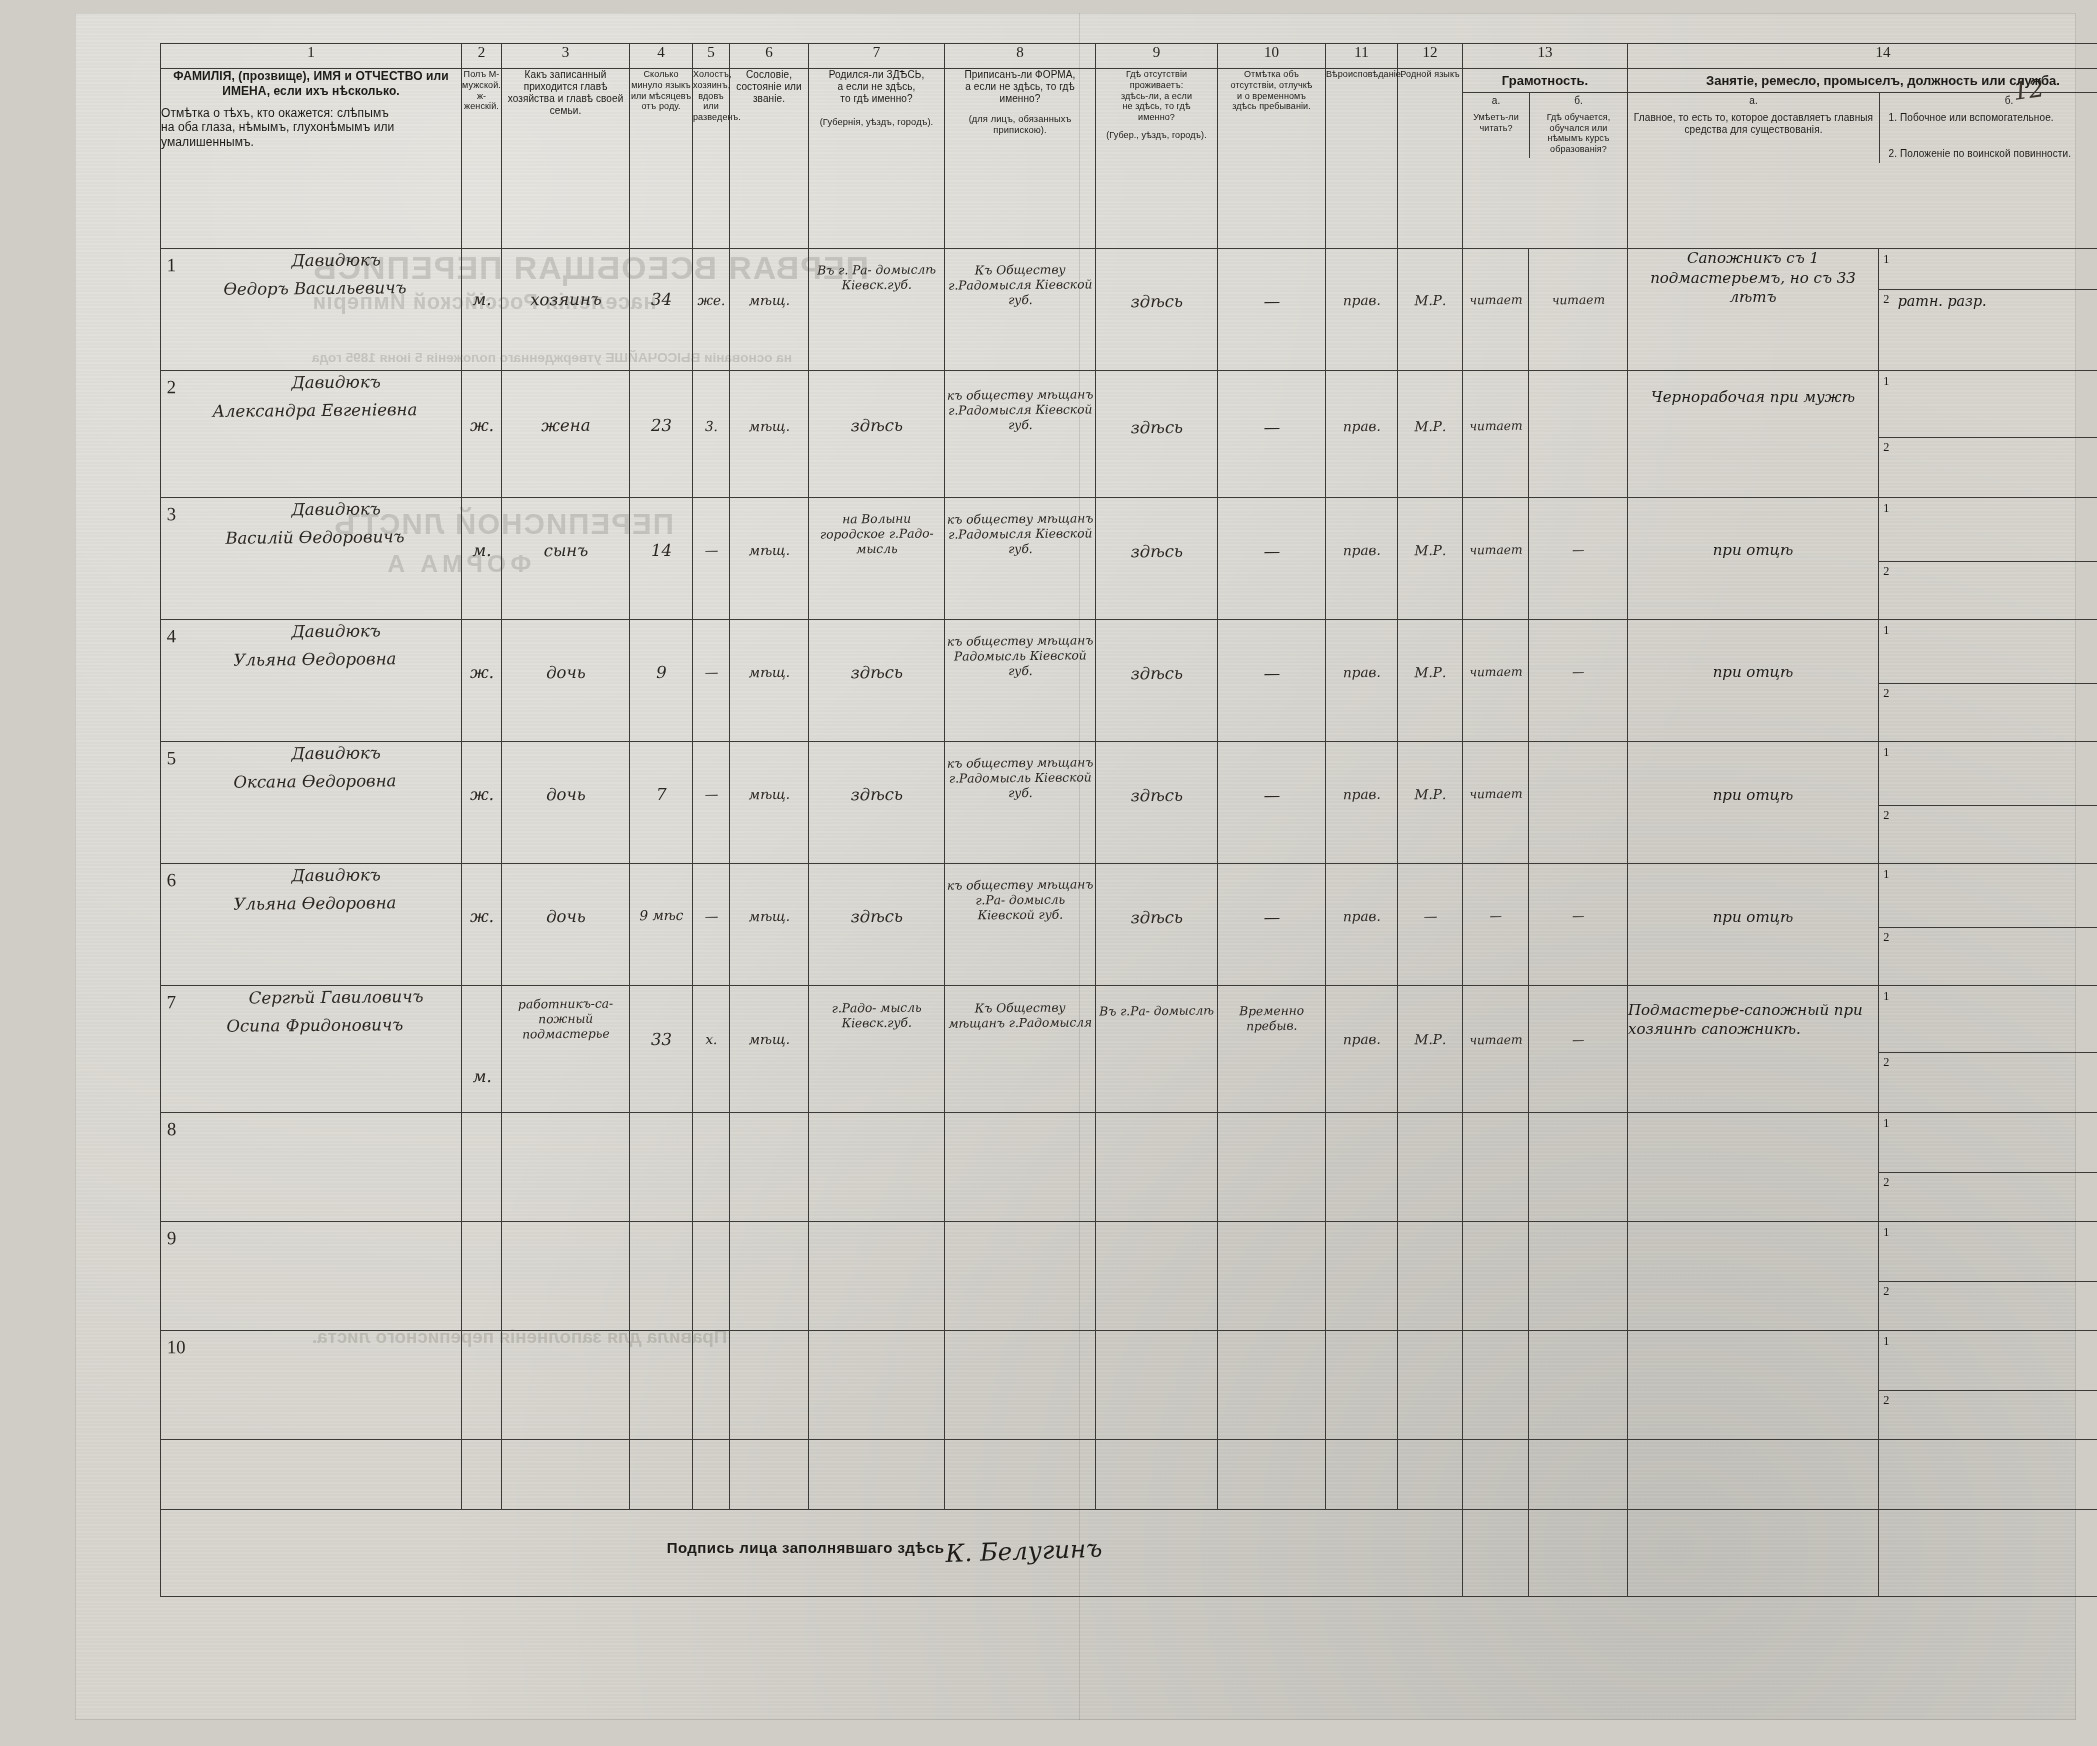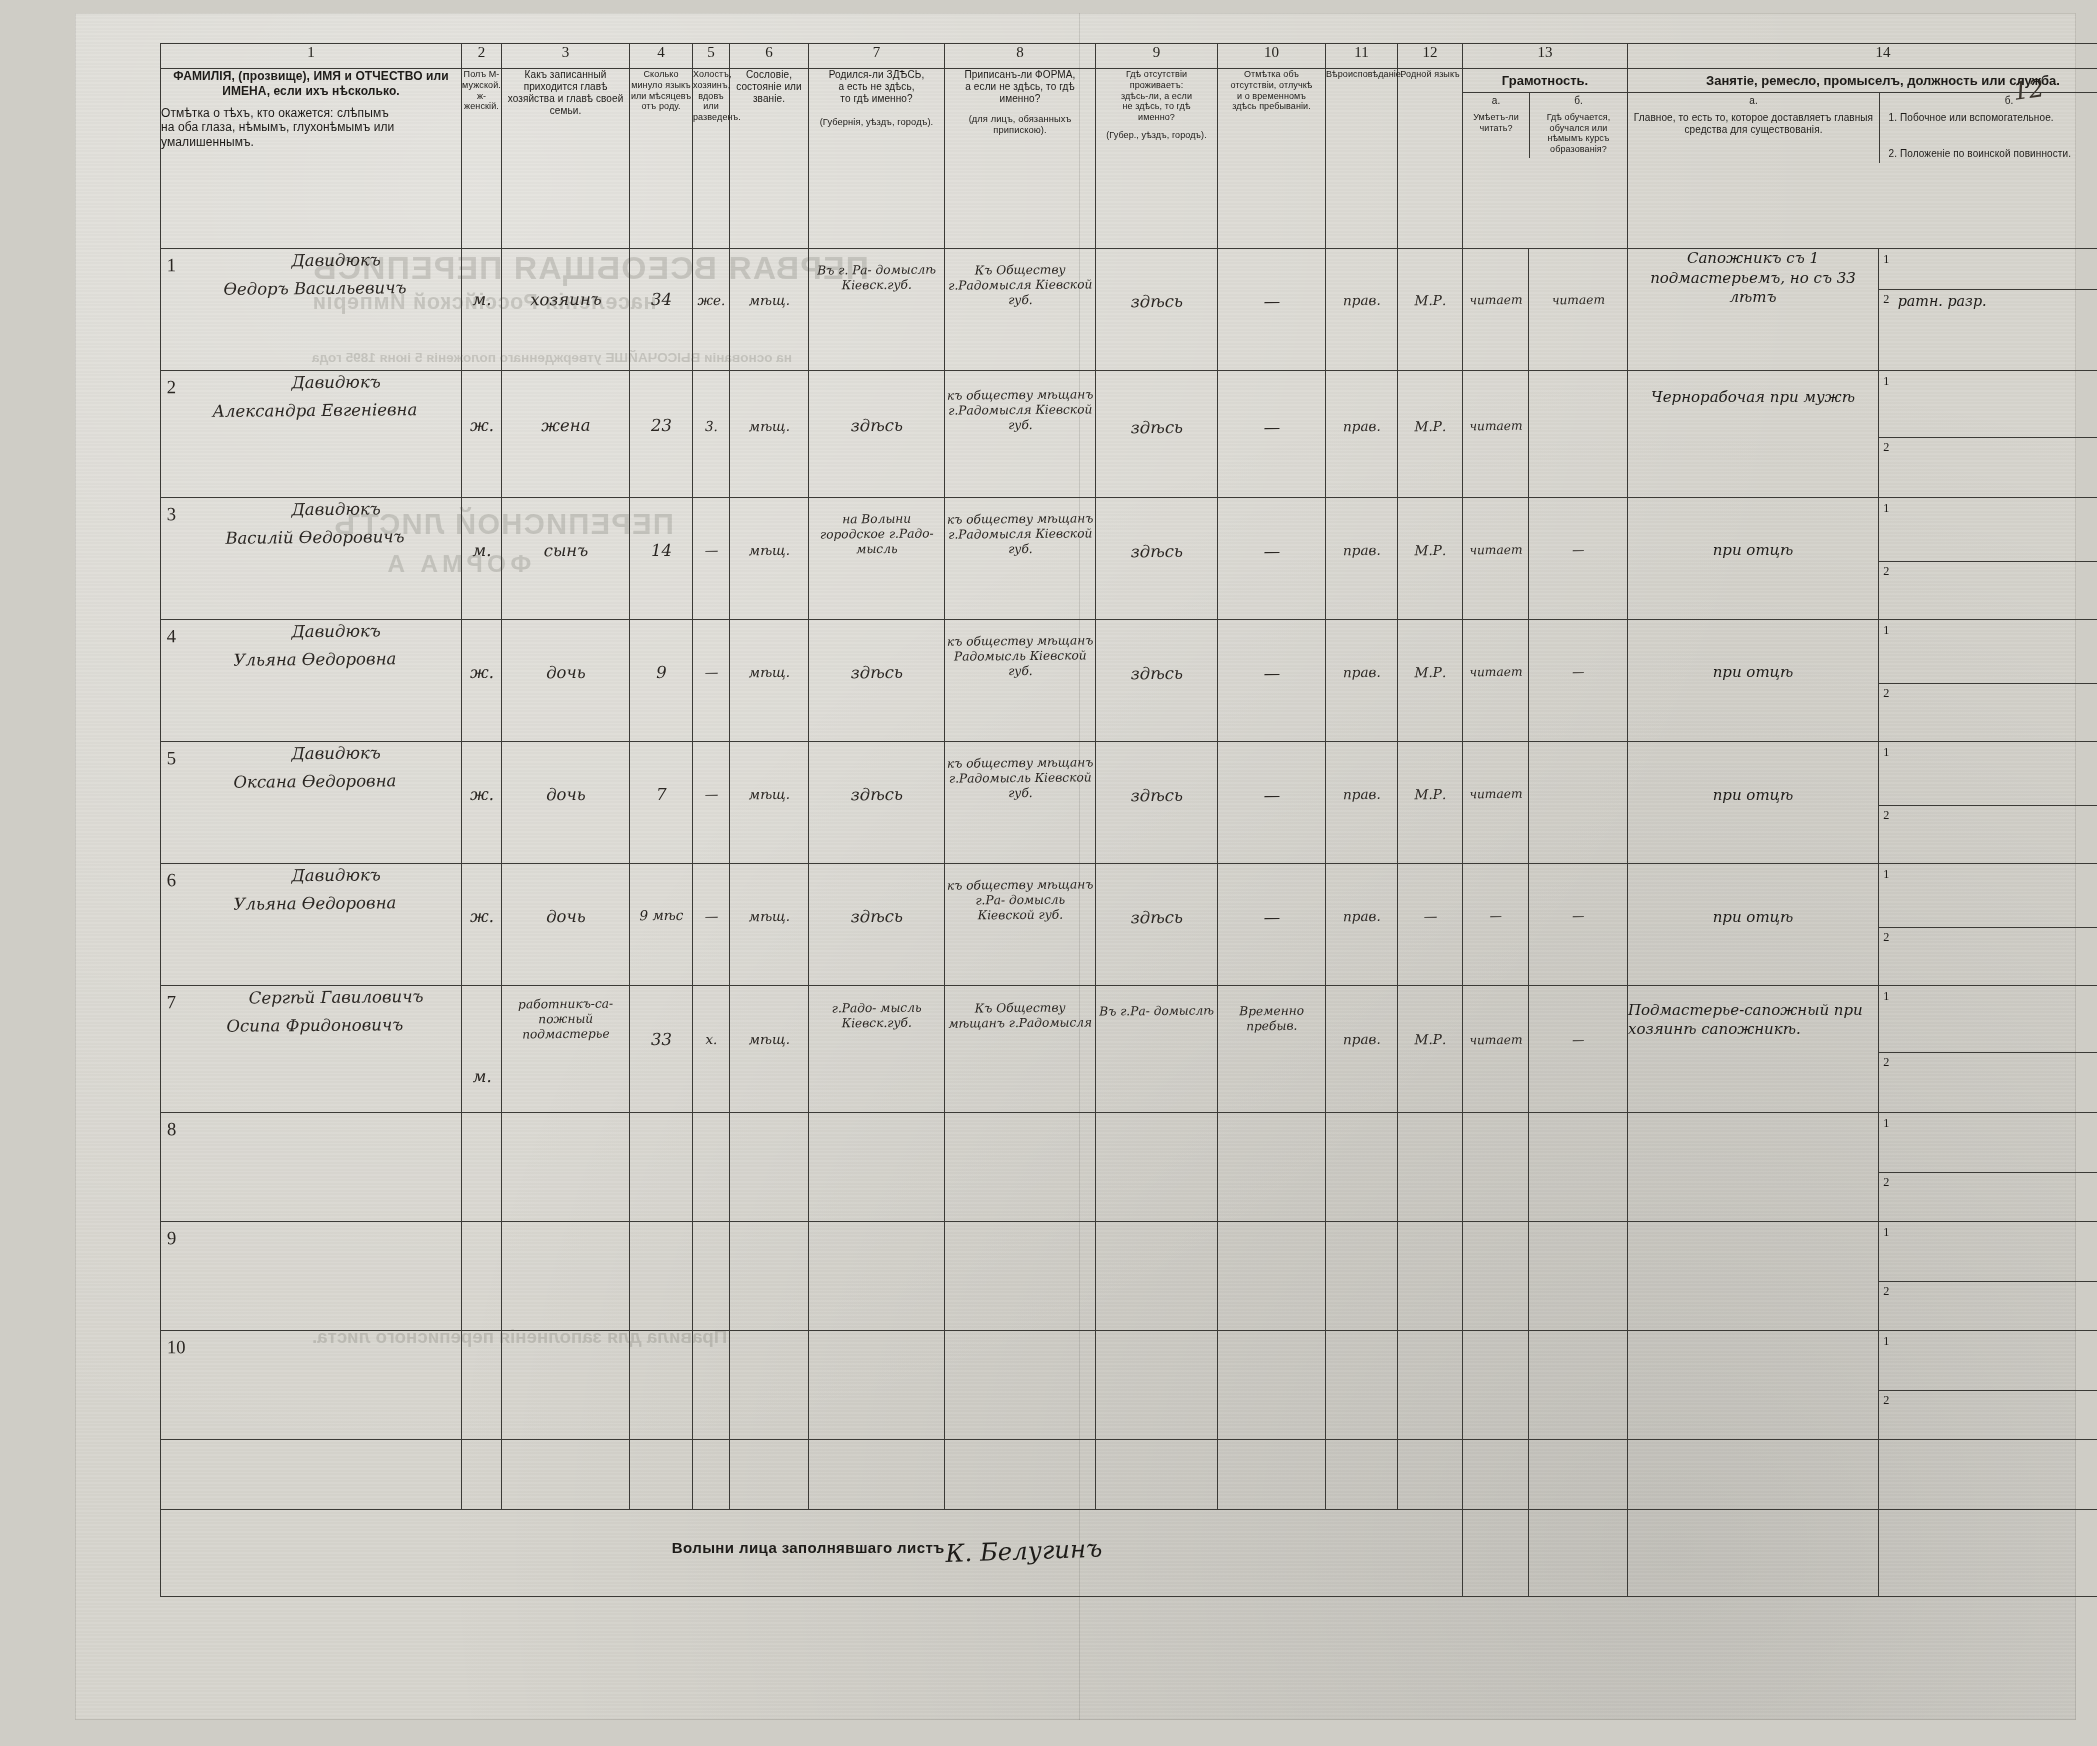--- a/index.html
+++ b/index.html
@@ -216,21 +216,21 @@
           <div style="text-align:left">на оба глаза, нѣмымъ, глухонѣмымъ или</div>
           <div style="text-align:left">умалишеннымъ.</div>
         </td>
         <td class="hdr tiny">Полъ М-мужской. ж-женскій.</td>
         <td class="hdr small">Какъ записанный приходится главѣ хозяйства и главѣ своей семьи.</td>
         <td class="hdr tiny">Сколько минуло языкъ или мѣсяцевъ отъ роду.</td>
         <td class="hdr tiny">Холостъ, хозяинъ, вдовъ или разведенъ.</td>
         <td class="hdr small">Сословіе, состояніе или званіе.</td>
         <td class="hdr small">
           <div>Родился-ли ЗДѢСЬ,</div>
-          <div>а есть не здѣсь,</div>
+          <div>а если не здѣсь,</div>
           <div>то гдѣ именно?</div>
           <div style="height:11.5px"></div>
           <div class="sub">(Губернія, уѣздъ, городъ).</div>
         </td>
         <td class="hdr small">
           <div>Приписанъ-ли ФОРМА,</div>
           <div>а если не здѣсь, то гдѣ</div>
           <div>именно?</div>
           <div style="height:8.6px"></div>
           <div class="sub">(для лицъ, обязанныхъ</div>
@@ -551,21 +551,21 @@
         <td></td>
         <td></td>
         <td></td>
         <td></td>
         <td></td>
         <td></td>
       </tr>
 
       <tr class="sigrow">
         <td colspan="7" style="border-right:0">
-          <div class="sigtext" style="text-align:right;padding-right:0">Волыни лица заполнявшаго листъ</div>
+          <div class="sigtext" style="text-align:right;padding-right:0">Подпись лица заполнявшаго здѣсь</div>
         </td>
         <td colspan="5" style="border-left:0">
           <div class="sigscript">К. Белугинъ</div>
         </td>
         <td></td>
         <td></td>
         <td></td>
         <td></td>
       </tr>
     </tbody>

